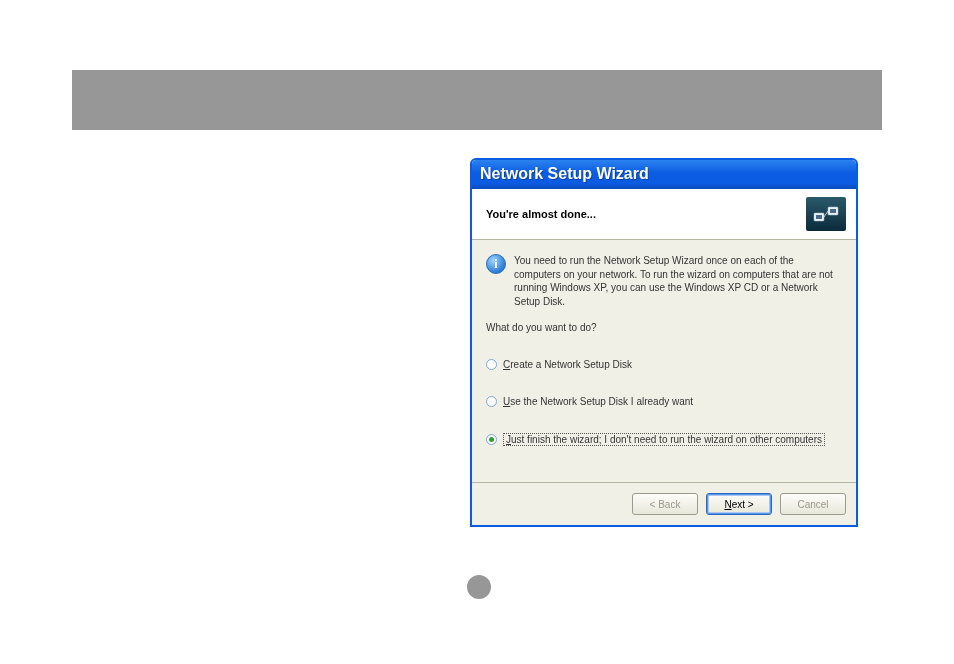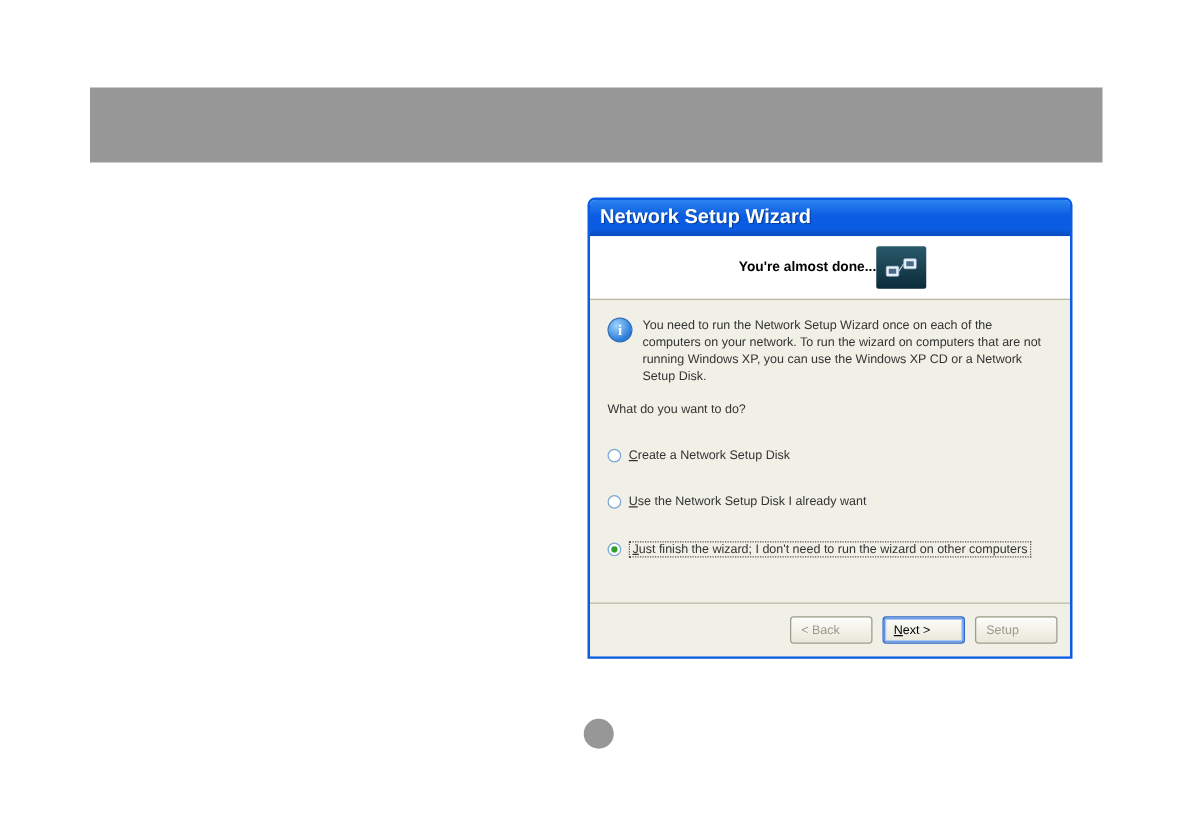--- a/index.html
+++ b/index.html
@@ -32,21 +32,21 @@
       color: #fff;
       font-size: 16px;
       font-weight: bold;
       padding: 5px 8px 6px 8px;
       text-shadow: 1px 1px 0 rgba(0,0,0,0.3);
       border-radius: 4px 4px 0 0;
     }
     .header {
       display: flex;
       align-items: center;
-      justify-content: center;
+      justify-content: space-between;
       background: #fff;
       padding: 8px 10px 8px 14px;
       border-bottom: 1px solid #b7b7a4;
     }
     .header-title {
       font-size: 11px;
       font-weight: bold;
       color: #000;
     }
     .network-icon {
@@ -128,21 +128,21 @@
       gap: 8px;
     }
     .btn {
       min-width: 66px;
       height: 22px;
       font-size: 10px;
       border: 1px solid #9c9c8c;
       background: linear-gradient(#fdfdfa, #e8e7da);
       border-radius: 3px;
       color: #3a3a3a;
-      display:flex;align-items:center;
+      display:flex;align-items:center;justify-content:center;
       padding: 0 8px;
     }
     .btn.disabled { color: #9a9a8a; }
     .btn.primary {
       border: 1px solid #2c67c6;
       box-shadow: 0 0 0 1px #5b93e8 inset, 0 0 0 2px #a9c8f4 inset;
       font-weight: normal;
       color: #000;
     }
     .btn .mn { text-decoration: underline; }
@@ -204,18 +204,18 @@
   </div>
 
   <div class="btn-row">
     <div class="btn disabled">
       <span>&lt; Back</span>
     </div>
     <div class="btn primary">
       <span><span class="mn">N</span><span>ext &gt;</span></span>
     </div>
     <div class="btn disabled">
-      <span>Setup</span>
+      <span>Cancel</span>
     </div>
   </div>
 </div>
 
 <div class="page-circle"></div>
 
 </body></html>

